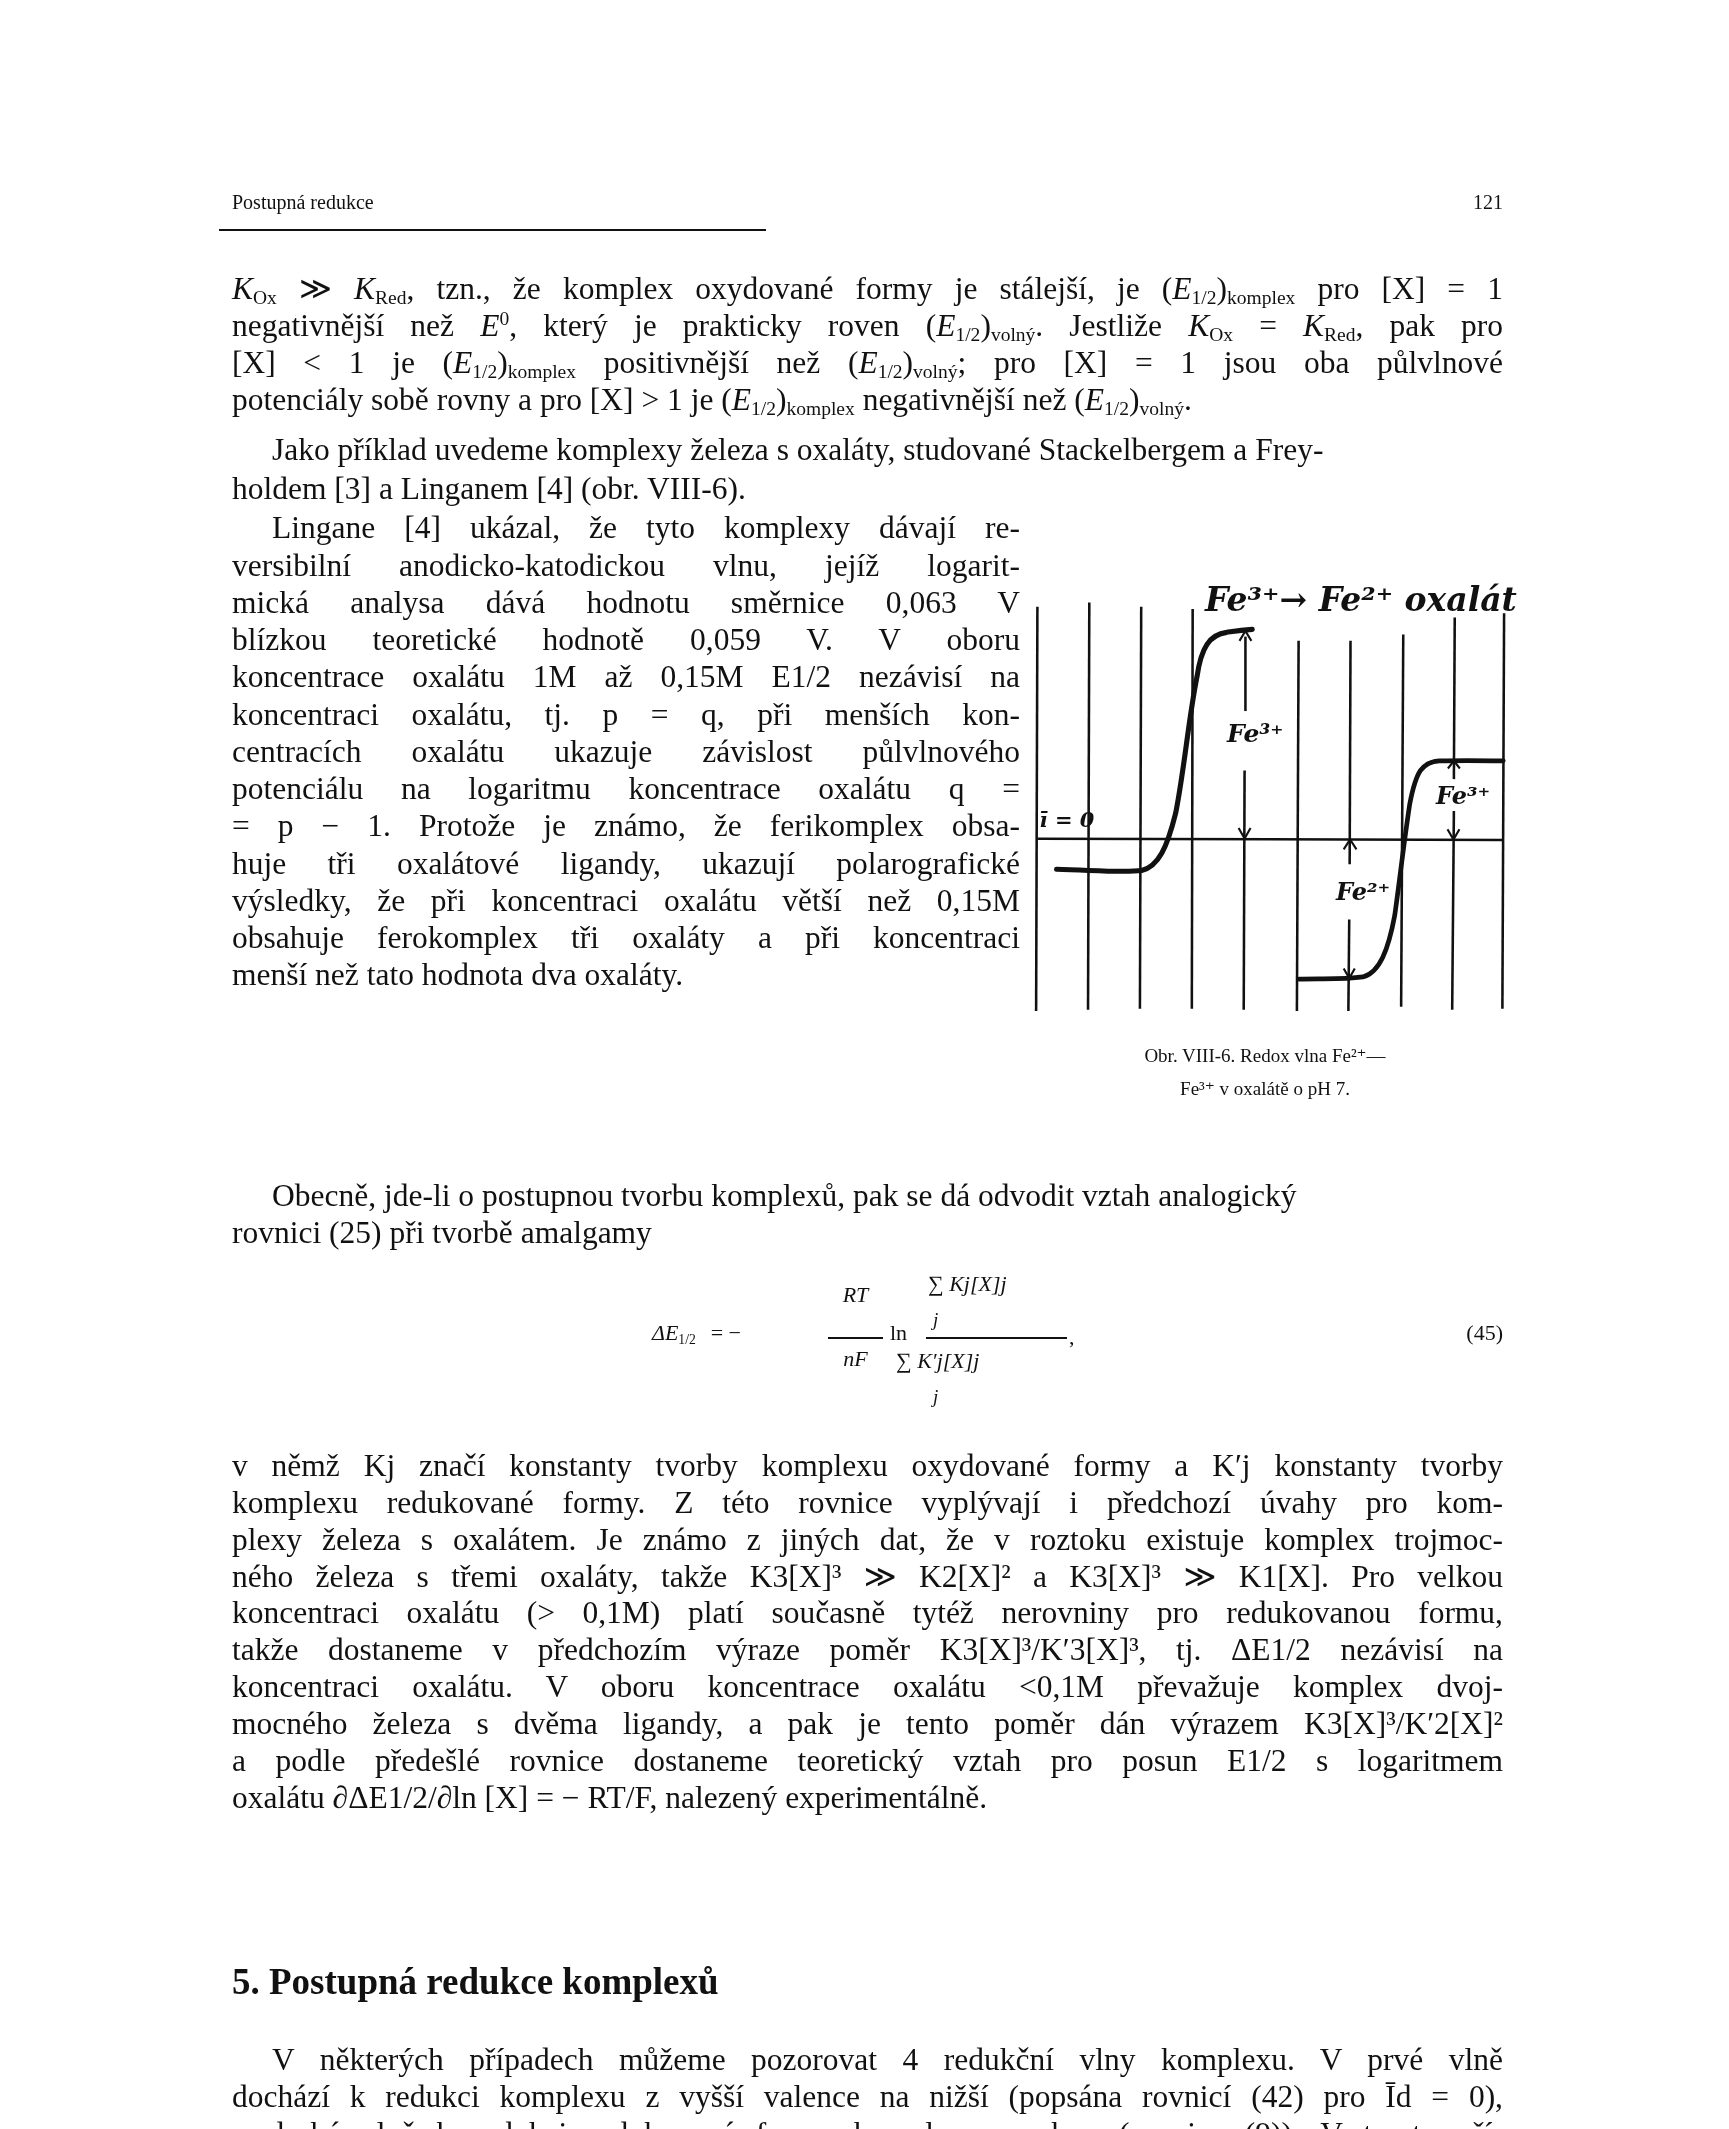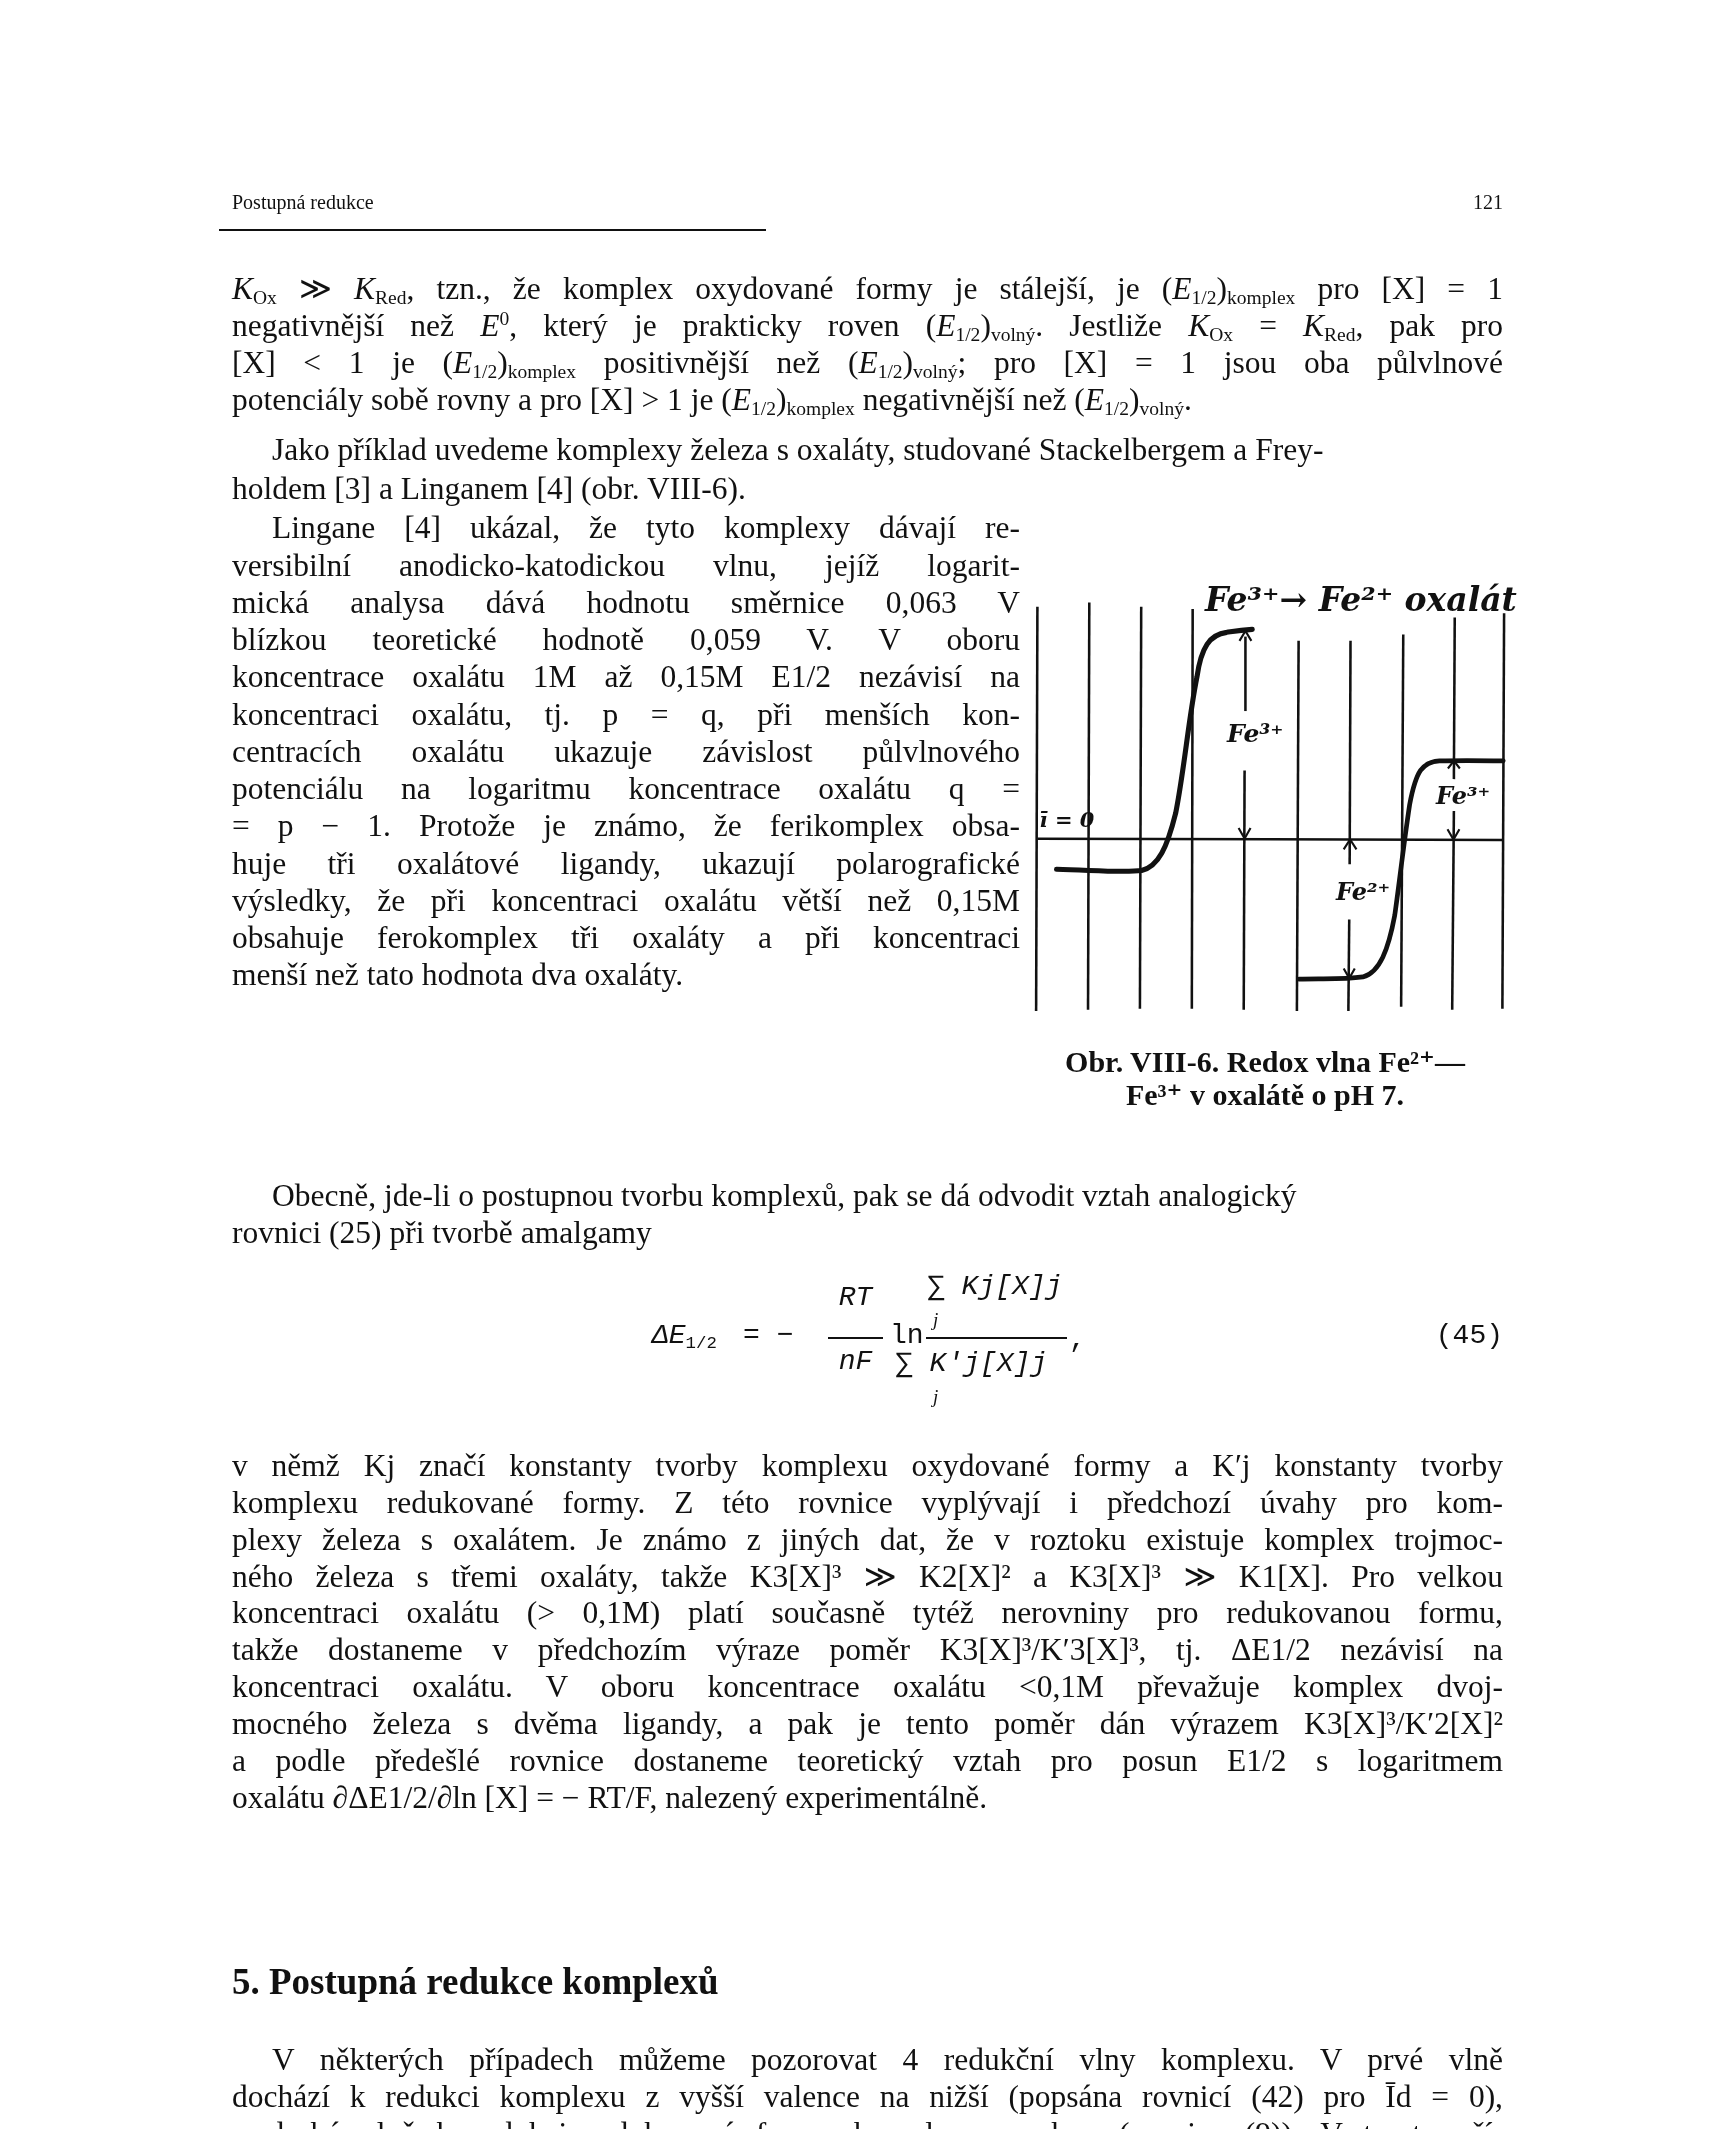--- a/index.html
+++ b/index.html
@@ -7,23 +7,23 @@
          font-family: "Liberation Serif", "DejaVu Serif", serif; color: #111111; }
   .abs { position: absolute; white-space: nowrap; }
   .hdr { font-size: 20px; }
   .rule { position: absolute; height: 2.1px; background: #111; }
   .line { position: absolute; left: 232px; font-size: 31.5px; line-height: 1; white-space: nowrap; }
   .just { display: flex; justify-content: space-between; }
   .just span { white-space: pre; }
   i, .it { font-style: italic; }
   sub { font-size: 0.62em; vertical-align: -0.28em; line-height: 0; }
   sup { font-size: 0.62em; vertical-align: 0.55em; line-height: 0; }
-  .caption { font-size: 30px; text-align: center; font-weight: bold; }
+  .caption { font-size: 19px; text-align: center; }
   .h2 { font-size: 37px; font-weight: bold; }
-  .eq { font-size: 28px; font-family: Liberation Mono, monospace; }
+  .eq { font-size: 22px; }
   .hand { font-family: "DejaVu Serif", serif; font-style: italic; font-weight: bold; }
 </style>
 </head>
 <body>
 
 <div class="abs hdr" style="left:232px; top:191px;">Postupná redukce</div>
 <div class="abs hdr" style="right:226px; top:191px;">121</div>
 <div class="rule" style="left:219px; top:229px; width:547px;"></div>
 
 <div id="p1">

